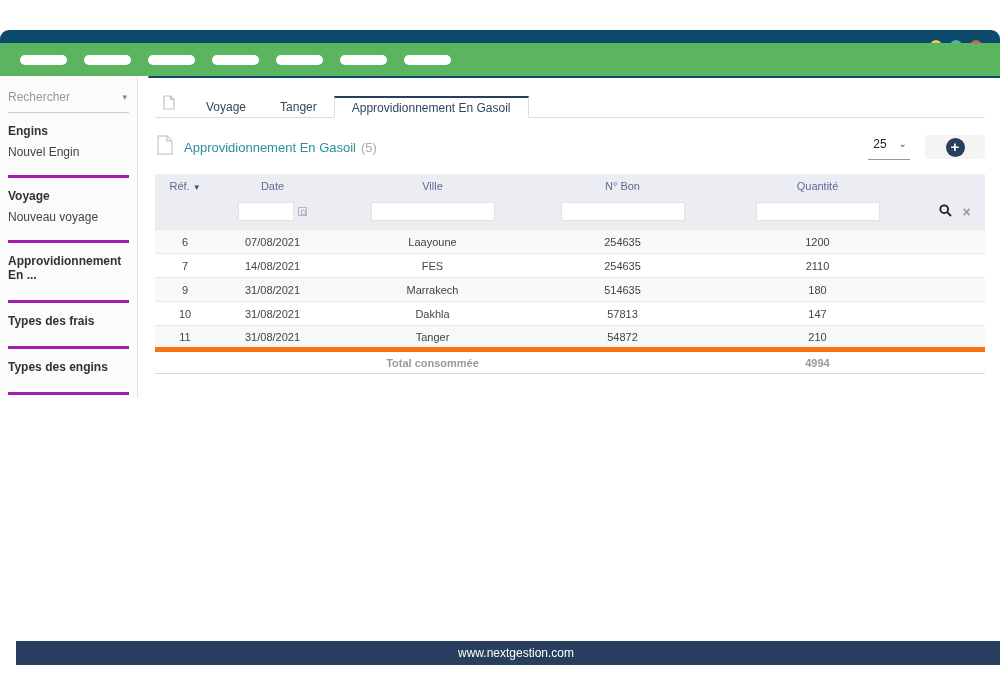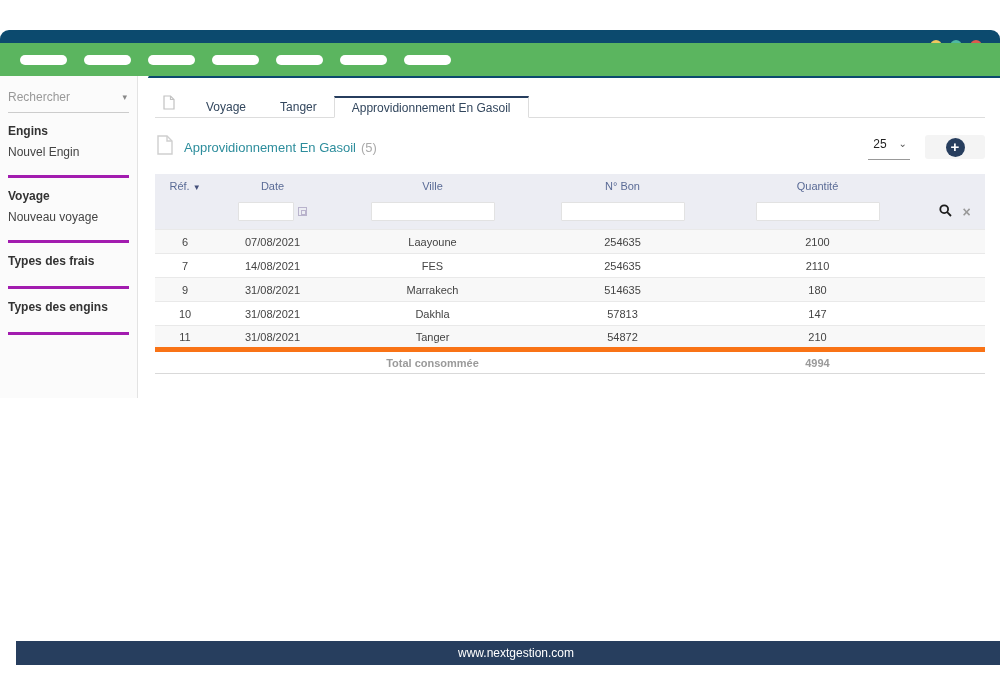--- a/index.html
+++ b/index.html
@@ -114,20 +114,23 @@
   </div>
   <div class="sb-group">
     <div class="sb-header">Engins</div>
     <div class="sb-item">Nouvel Engin</div>
   </div>
   <div class="sb-group">
     <div class="sb-header">Voyage</div>
     <div class="sb-item">Nouveau voyage</div>
   </div>
   <div class="sb-group">
+    <div class="sb-header">Approvidionnement En ...</div>
+  </div>
+  <div class="sb-group">
     <div class="sb-header">Types des frais</div>
   </div>
   <div class="sb-group">
     <div class="sb-header">Types des engins</div>
   </div>
 </div>
 
 <div class="main">
 
   <div class="tabbar">
@@ -208,21 +211,21 @@
           </div>
         </td>
       </tr>
     </thead>
     <tbody>
       <tr>
         <td>6</td>
         <td>07/08/2021</td>
         <td>Laayoune</td>
         <td>254635</td>
-        <td>2100</td>
+        <td>1200</td>
         <td></td>
       </tr>
       <tr>
         <td>7</td>
         <td>14/08/2021</td>
         <td>FES</td>
         <td>254635</td>
         <td>2110</td>
         <td></td>
       </tr>

